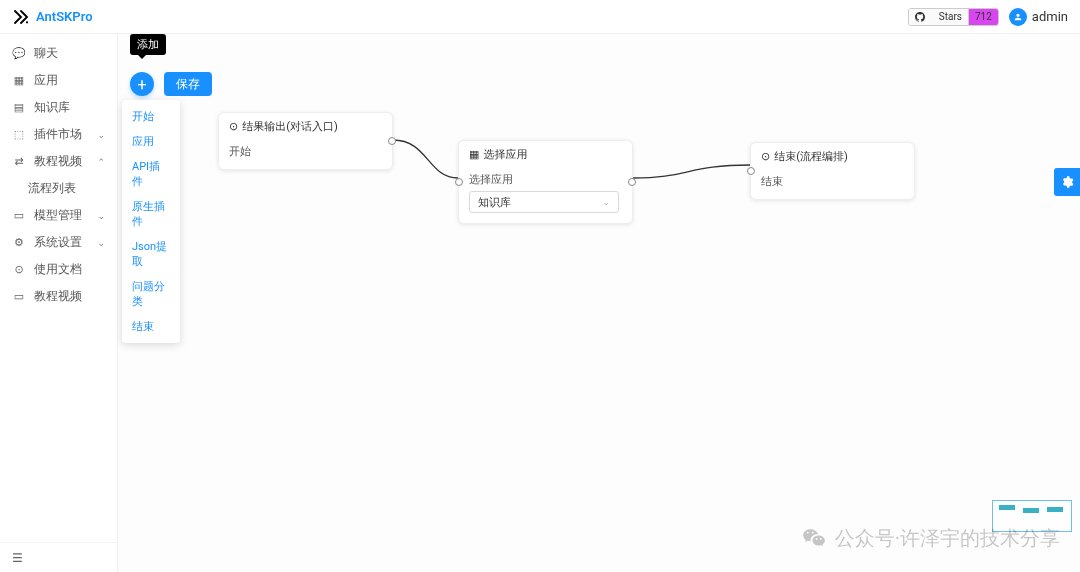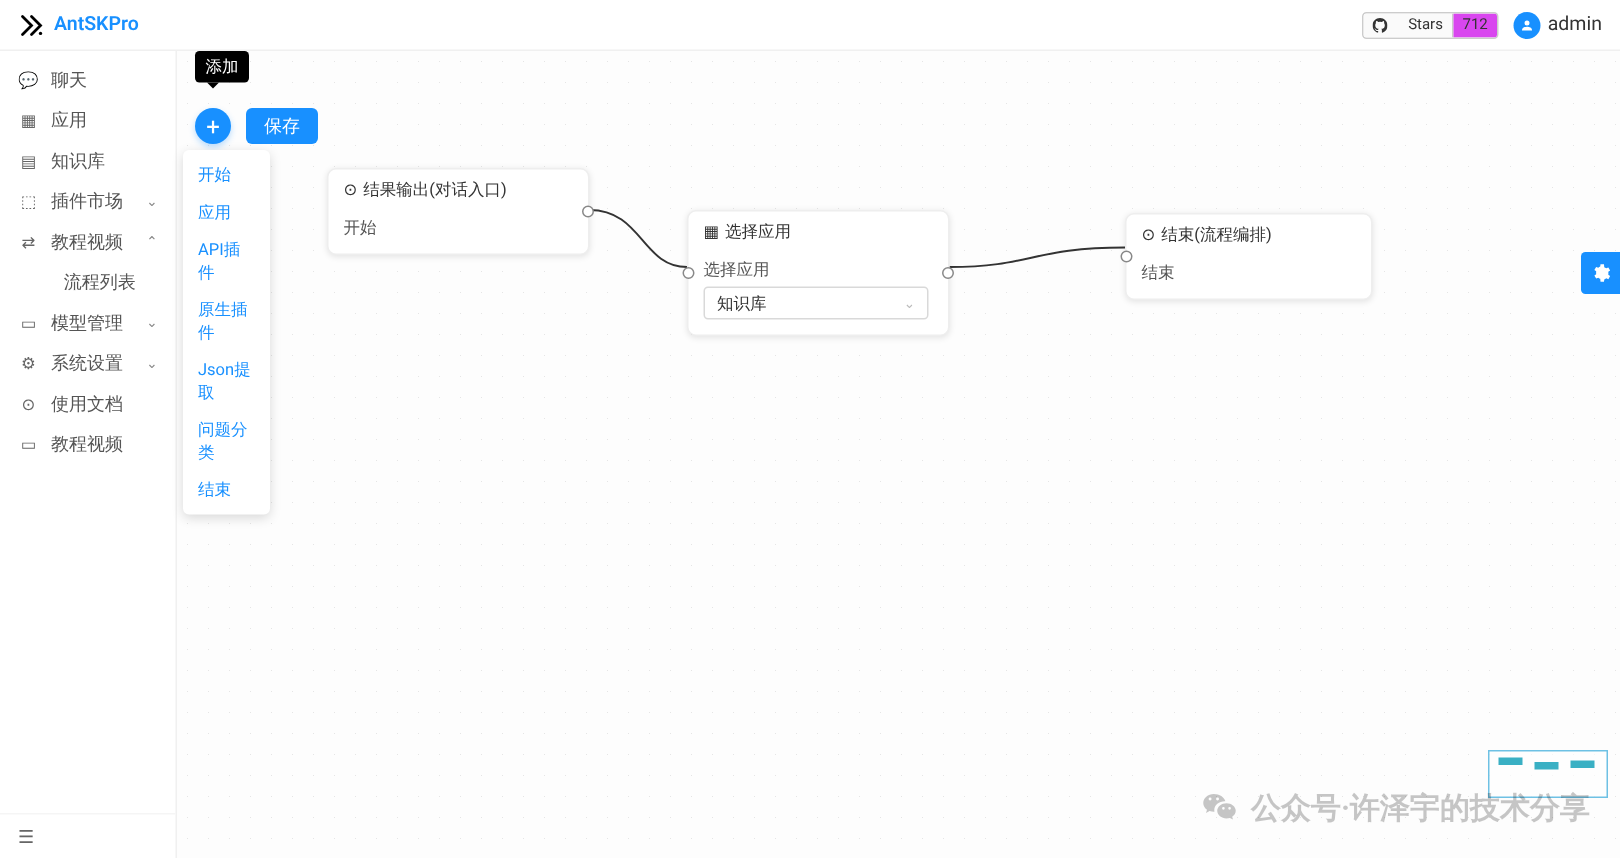--- a/index.html
+++ b/index.html
@@ -23,21 +23,21 @@
     
     .body { flex: 1; display: flex; min-height: 0; }
     
     
     .sidebar { width: 118px; border-right: 1px solid #f0f0f0; display: flex; flex-direction: column; }
     .menu { flex: 1; padding-top: 6px; }
     .menu-item { display: flex; align-items: center; padding: 0 12px; height: 27px; font-size: 12px; color: #555; cursor: pointer; }
     .menu-item .mi-icon { width: 14px; display: inline-flex; justify-content: center; margin-right: 8px; font-size: 11px; color: #666; }
     .menu-item .mi-label { flex: 1; }
     .menu-item .mi-arrow { font-size: 9px; color: #888; }
-    .submenu .menu-item { padding-left: 28px; text-align: center; }
+    .submenu .menu-item { padding-left: 28px; }
     .sidebar-footer { height: 30px; display: flex; align-items: center; padding: 0 12px; color: #666; border-top: 1px solid #f5f5f5; }
     
     
     .canvas-area { flex: 1; position: relative; background-image: radial-gradient(circle, #e5e5e5 0.5px, transparent 0.5px); background-size: 14px 14px; background-color: #fdfdfd; }
     
     
     .tooltip { position: absolute; top: 0; left: 12px; background: #000; color: #fff; padding: 3px 7px; border-radius: 3px; font-size: 11px; }
     .tooltip::after { content: ""; position: absolute; bottom: -4px; left: 8px; border: 4px solid transparent; border-top-color: #000; border-bottom: none; }
     
     
@@ -62,21 +62,21 @@
     .node2 { top: 106px; left: 340px; width: 175px; }
     .node3 { top: 108px; left: 632px; width: 165px; }
     
     
     .edges { position: absolute; top: 0; left: 0; width: 100%; height: 100%; pointer-events: none; }
     
     
     .settings-fab { position: absolute; right: 0; top: 134px; width: 26px; height: 28px; background: #1890ff; display: flex; align-items: center; justify-content: center; border-radius: 3px 0 0 3px; cursor: pointer; }
     
     
-    .watermark { position: absolute; right: 20px; bottom: 20px; font-size: 20px; color: rgba(0,0,0,.22); display: flex; align-items: center; gap: 8px; font-weight: 700; }
+    .watermark { position: absolute; right: 20px; bottom: 20px; font-size: 20px; color: rgba(0,0,0,.22); display: flex; align-items: center; gap: 8px; font-weight: 400; }
     .minimap { position: absolute; right: 8px; bottom: 40px; width: 80px; height: 32px; border: 1px solid #6ec1e4; background: rgba(255,255,255,.6); }
     .minimap .mm { position: absolute; background: #3ab0c4; height: 5px; }
   </style>
 </head>
 <body>
 
 <div class="app">
   <div class="header">
     <div class="logo">
       <span class="logo-icon">

